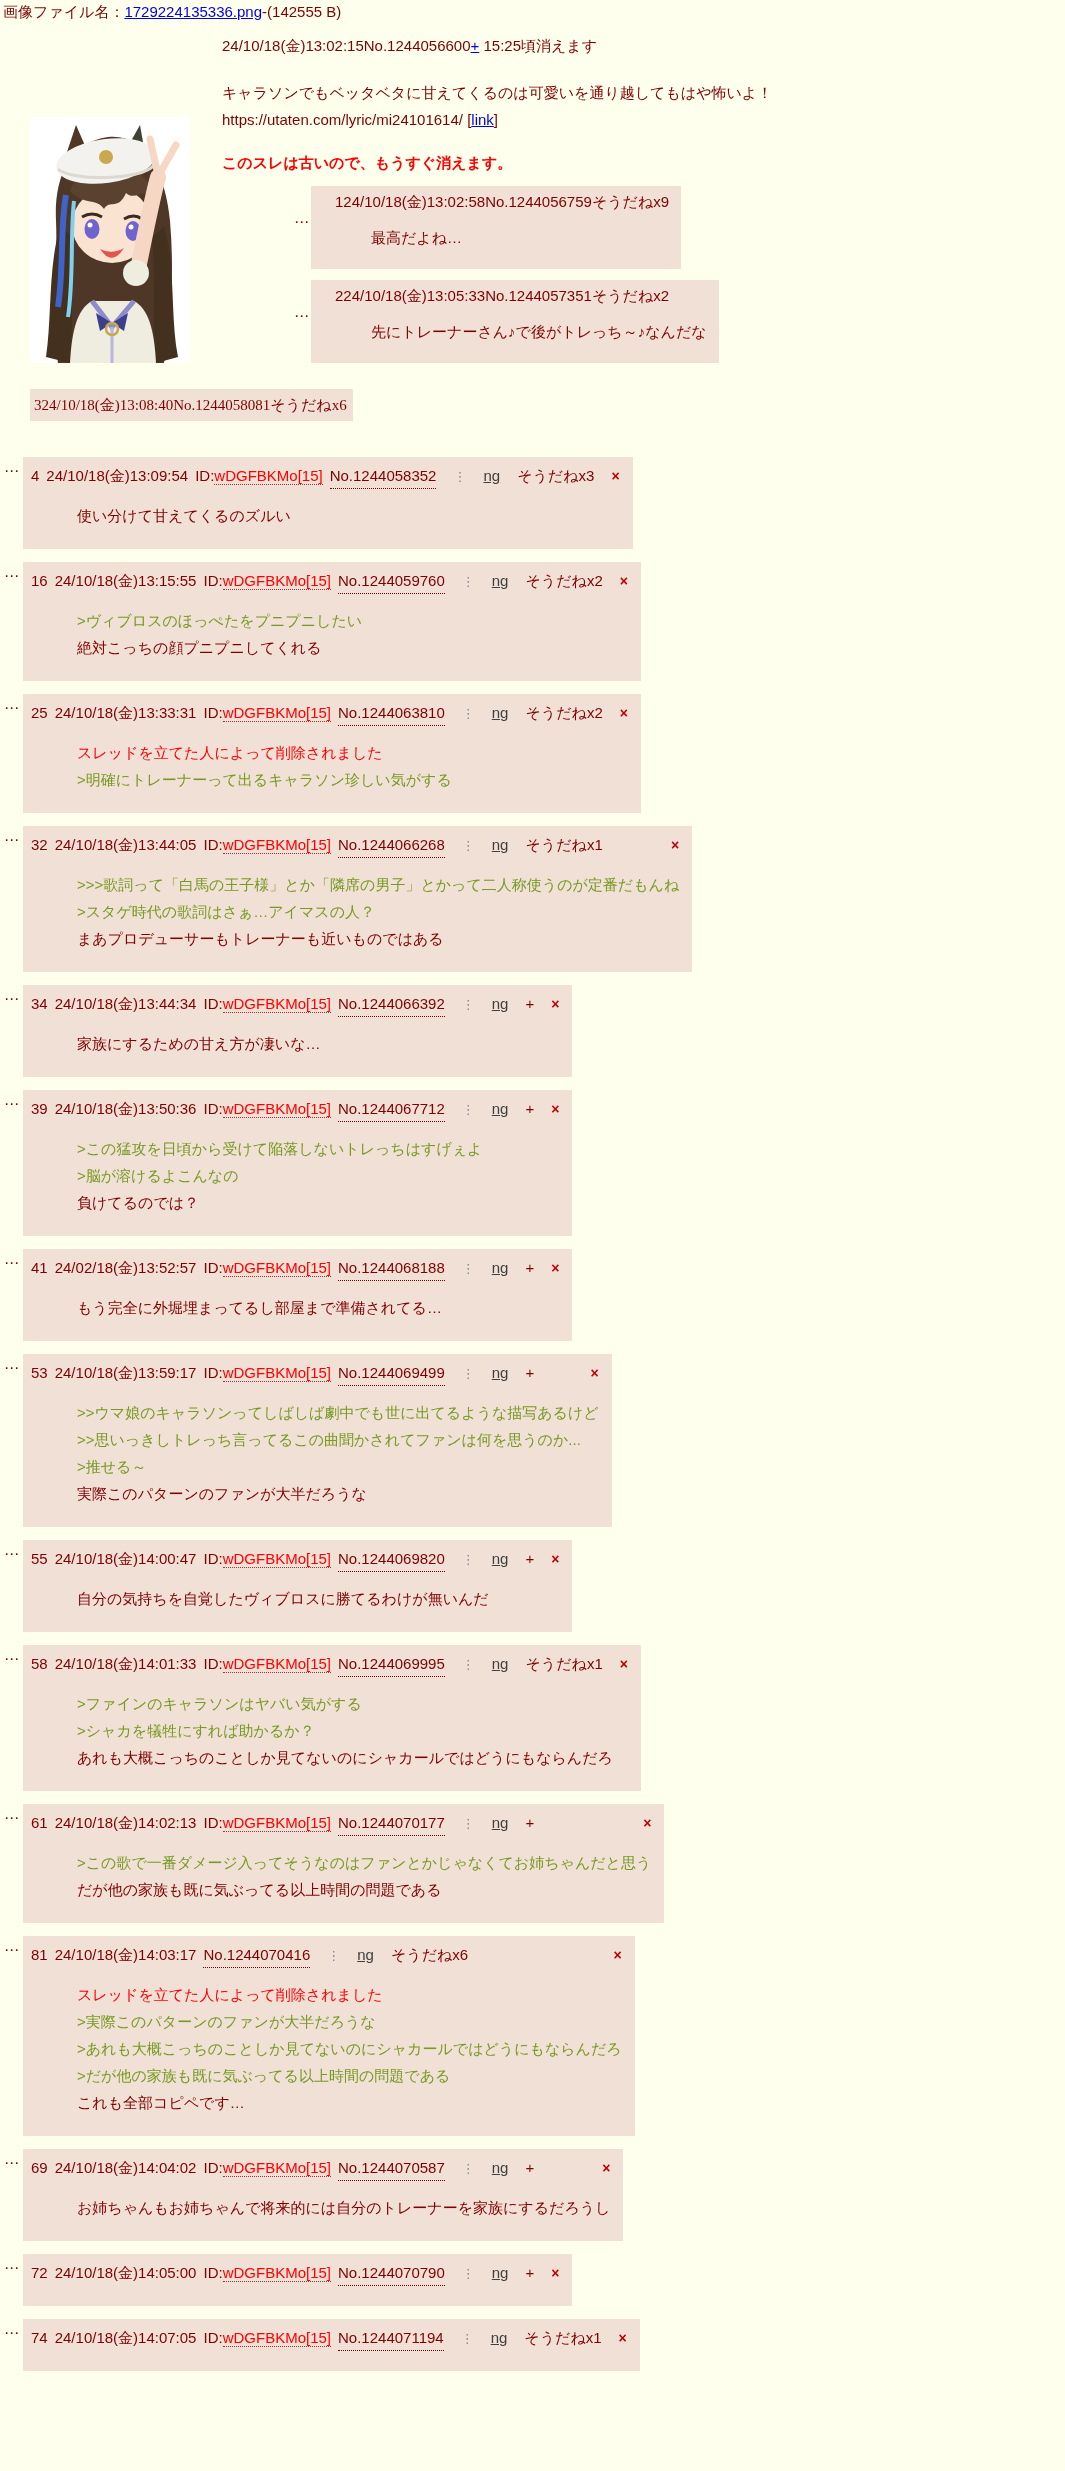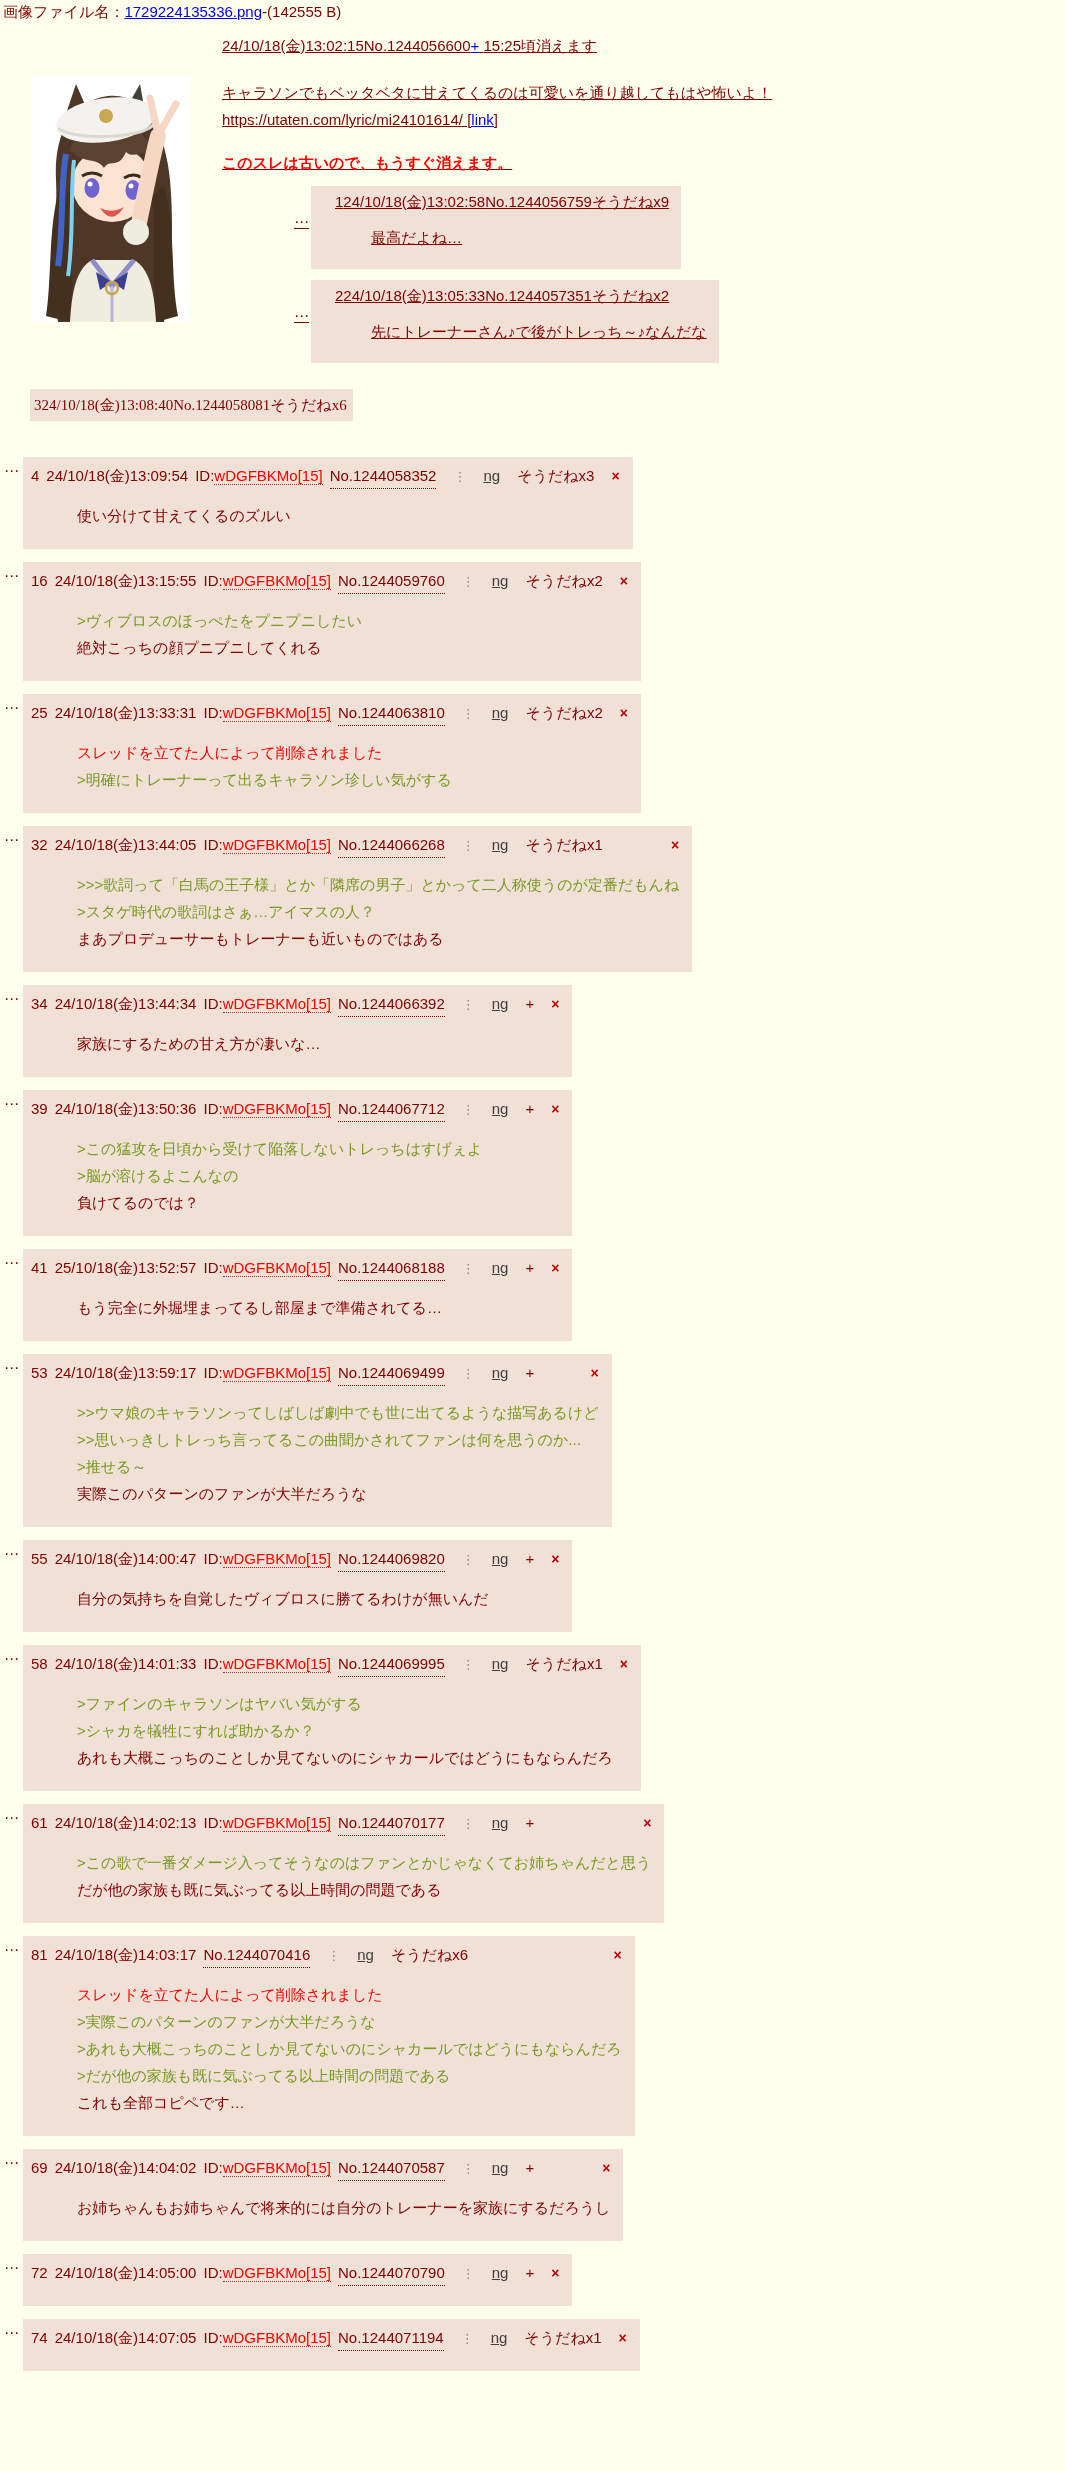--- a/index.html
+++ b/index.html
@@ -2,21 +2,21 @@
 <html><head>
 <meta charset="utf-8">
 <style>
   html,body{margin:0;padding:0;background:#ffffee;width:1065px;min-height:2471px;
     font-family:"Liberation Sans","DejaVu Sans",sans-serif;font-size:15px;color:#800000;}
   a{cursor:pointer;}
   .bluelink{color:#0000ee;text-decoration:underline;}
   
   .topline{padding:3px 16px 0 3px;line-height:18px;}
   
-  .op-row{display:flex;align-items:center;margin-top:14px;text-decoration:underline;}
+  .op-row{display:flex;align-items:flex-end;margin-top:14px;}
   .thumb{flex:none;width:160px;height:246px;margin-left:30px;display:block;}
   .op-col{margin-left:32px;}
   .op-hdr{line-height:22px;white-space:nowrap;}
   .op-body{margin-top:22px;}
   .op-body div{line-height:27px;}
   .op-warning{font-weight:bold;color:#ff0000;margin:18px 0 0;line-height:24px;}
   
   .sub-row{display:flex;align-items:flex-start;margin:11px 0 0 72px;}
   .sub-dots{flex:none;width:17px;margin-top:27px;color:#800000;}
   .reply{background:#f0e0d6;width:fit-content;padding:4px 12px 16px 24px;}
@@ -260,21 +260,21 @@
           <div class="line normal">負けてるのでは？</div>
         </div>
     </div>
   </div>
 
   <div class="post-row">
     <span class="dots">⋯</span>
     <div class="post">
       <div class="phdr">
         <span class="pnum">41</span>
-        <span class="pdate">25/10/18(金)13:52:57</span>
+        <span class="pdate">24/02/18(金)13:52:57</span>
         <span class="pid"><span class="idlabel">ID:</span><span class="idval">wDGFBKMo[15]</span></span>
         <span class="pno">No.1244068188</span>
         <span class="pmenu">⋮</span>
         <a class="png-link">ng</a>
         <span class="psodane">+</span>
         <span class="pclose">×</span>
       </div>
       <div class="pbody">
           <div class="line normal">もう完全に外堀埋まってるし部屋まで準備されてる…</div>
         </div>

